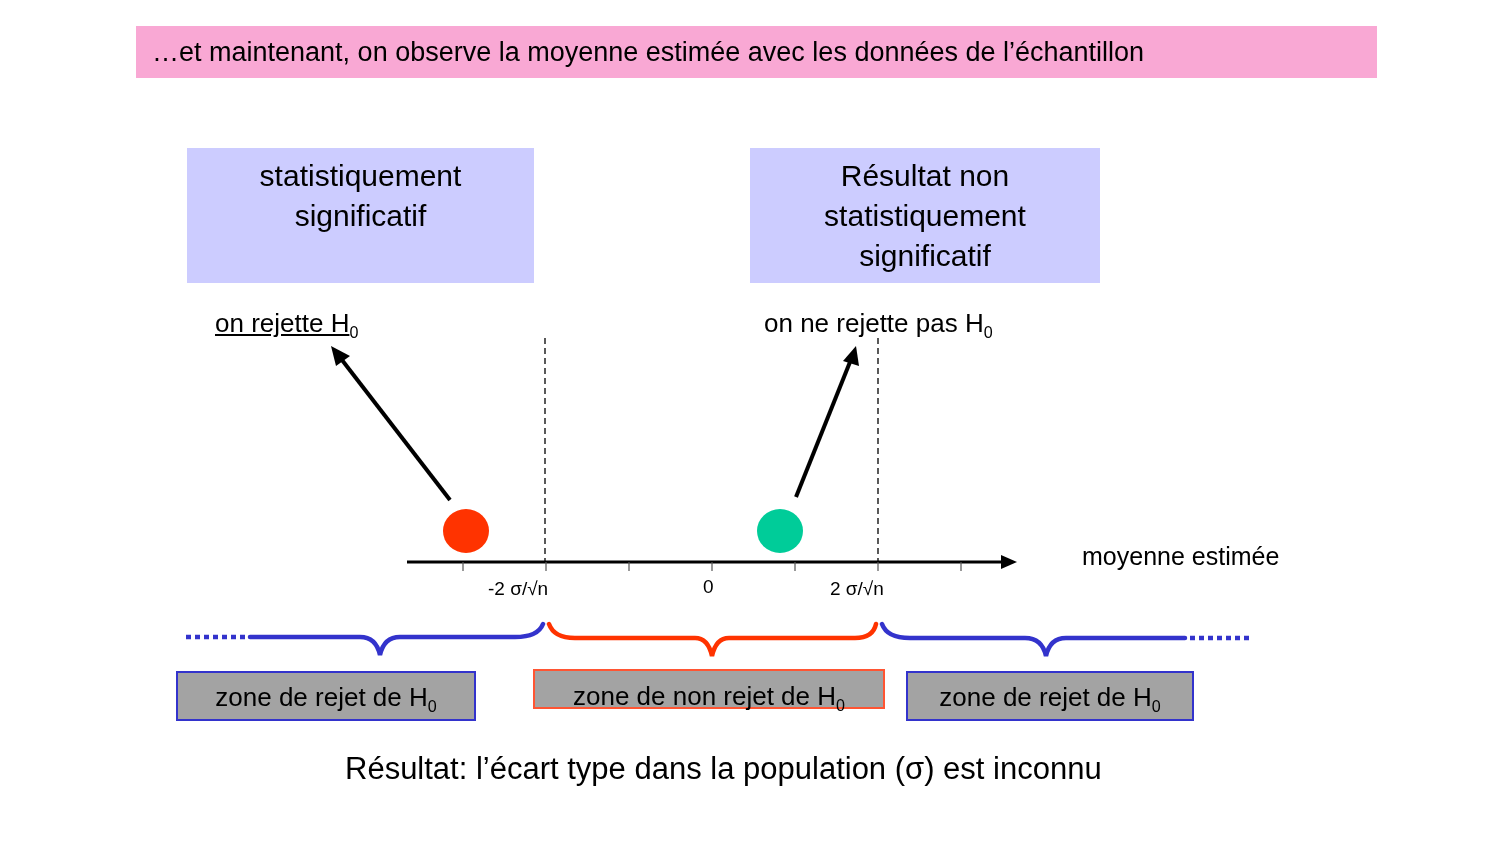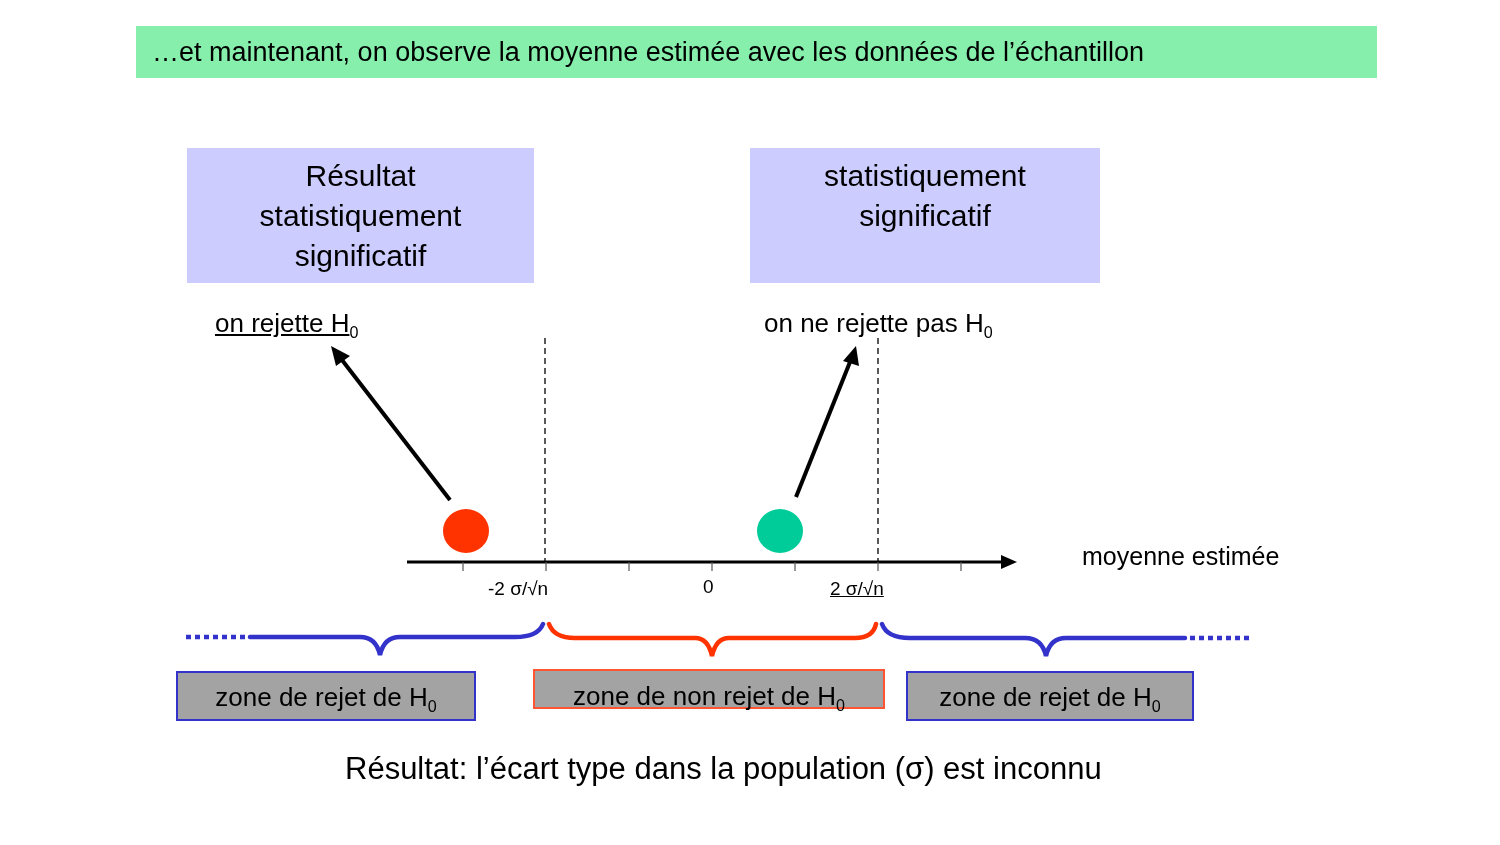--- a/index.html
+++ b/index.html
@@ -5,21 +5,21 @@
     html, body { margin: 0; padding: 0; }
     body {
       width: 1500px; height: 845px; position: relative; overflow: hidden;
       background: #ffffff;
       font-family: "Liberation Sans", sans-serif;
       color: #000;
     }
     .abs { position: absolute; }
     .title-bar {
       left: 136px; top: 26px; width: 1241px; height: 52px;
-      background: #86efac;
+      background: #f9a8d4;
       box-sizing: border-box;
       padding-left: 16px;
       font-size: 27px; line-height: 52px;
       white-space: nowrap;
     }
     .result-box {
       background: #ccccff;
       text-align: center;
       font-size: 30px; line-height: 40px;
       box-sizing: border-box;
@@ -43,26 +43,26 @@
     svg.diagram { position: absolute; left: 0; top: 0; }
   </style>
 </head>
 <body>
 
 <div class="abs title-bar">
   <span>…et maintenant, on observe la moyenne estimée avec les données de l’échantillon</span>
 </div>
 
 <div class="abs result-box" style="left:187px; top:148px; width:347px; height:135px;">
-  <span>Résultat</span>
   <span>statistiquement</span>
   <span>significatif</span>
 </div>
 
 <div class="abs result-box" style="left:750px; top:148px; width:350px; height:135px;">
+  <span>Résultat non</span>
   <span>statistiquement</span>
   <span>significatif</span>
 </div>
 
 <div class="abs label" style="left:215px; top:308px;text-decoration:underline;">
   <span>on rejette H</span><sub>0</sub>
 </div>
 <div class="abs label" style="left:764px; top:308px;">
   <span>on ne rejette pas H</span><sub>0</sub>
 </div>
@@ -112,21 +112,21 @@
     <path d="M549,624 Q554,638 575,638 L695,638 Q708,638 712,656 Q716,638 729,638 L855,638 Q873,638 876,624" stroke="#ff3300"></path>
 
     <path d="M882,624 Q887,638 910,638 L1025,638 Q1042,638 1046,656 Q1050,638 1066,638 L1185,638" stroke="#3333cc"></path>
 
     <line x1="1190" y1="638" x2="1252" y2="638" stroke="#3333cc" stroke-dasharray="5,4" stroke-linecap="butt"></line>
   </g>
 </svg>
 
 <div class="abs tick-label" style="left:488px; top:578px;">-2 σ/√n</div>
 <div class="abs tick-label" style="left:703px; top:576px;">0</div>
-<div class="abs tick-label" style="left:830px; top:578px;text-decoration:underline;">2 σ/√n</div>
+<div class="abs tick-label" style="left:830px; top:578px;">2 σ/√n</div>
 
 <div class="abs axis-title" style="left:1082px; top:542px;">moyenne estimée</div>
 
 <div class="abs zone blue" style="left:176px; top:671px; width:300px; height:50px; line-height:48px;">
   <span>zone de rejet de H</span><sub>0</sub>
 </div>
 <div class="abs zone red" style="left:533px; top:669px; width:352px; height:40px; line-height:50px;">
   <span>zone de non rejet de H</span><sub>0</sub>
 </div>
 <div class="abs zone blue" style="left:906px; top:671px; width:288px; height:50px; line-height:48px;">

